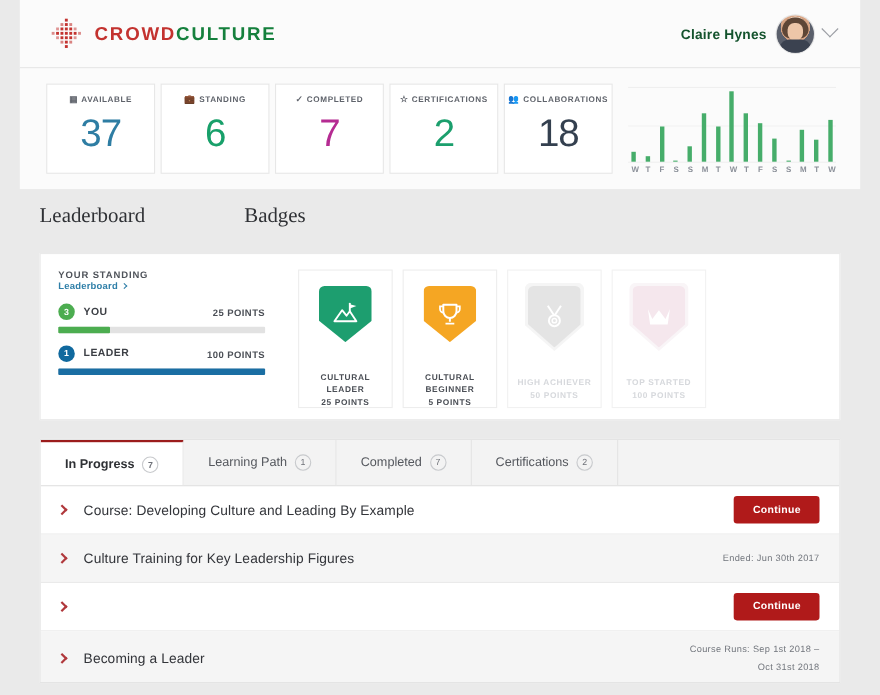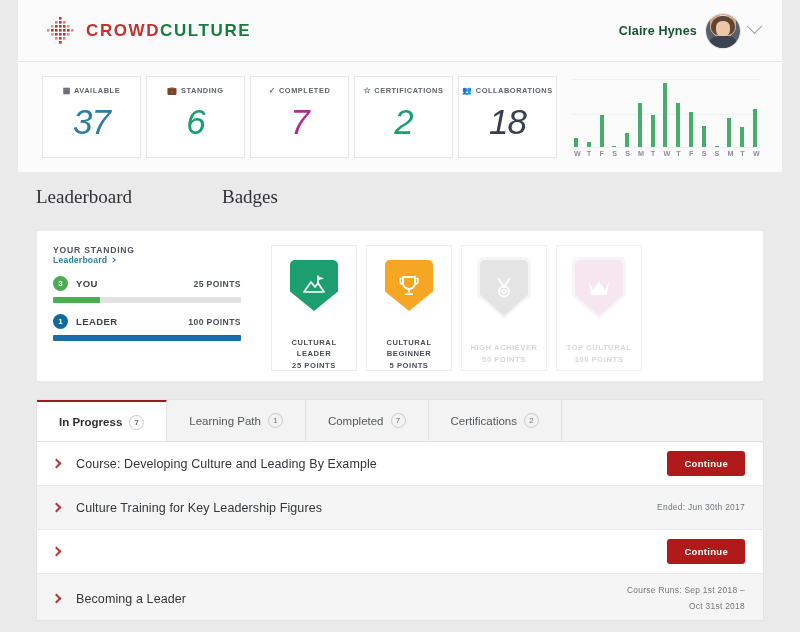--- a/index.html
+++ b/index.html
@@ -57,21 +57,21 @@
   .stat-card {
     width: 99px; height: 82px; background: #fff; border: 1px solid #e7e7e7;
     display: flex; flex-direction: column; align-items: center; justify-content: flex-start;
     padding-top: 9px;
   }
   .stat-label {
     font-size: 7.4px; letter-spacing: .55px; color: #5f636b; font-weight: bold;
     display: flex; align-items: center; gap: 3px; white-space: nowrap;
   }
   .stat-ico { font-size: 8px; line-height: 1; color: #60646c; }
-  .stat-value { font-size: 35px; font-weight: 300; line-height: 1; margin-top: 9px; letter-spacing: -1px; font-style: italic; }
+  .stat-value { font-size: 35px; font-weight: 300; line-height: 1; margin-top: 9px; letter-spacing: -1px; }
   .v-blue { color: #2e7da3; }
   .v-green { color: #18a06a; }
   .v-magenta { color: #b52b92; }
   .v-green2 { color: #1b9f6d; }
   .v-navy { color: #34404f; }
 
   .activity {
     flex: 1; height: 82px; margin-left: 9px; position: relative;
     display: flex; flex-direction: column;
   }
@@ -431,21 +431,21 @@
 
       <div class="badge-card badge-locked">
         <div class="shield">
           <div class="rim" style="background:#f8f2f5"></div>
           <div class="plate" style="background:#f2dfe8"></div>
           <svg width="26" height="22" viewBox="0 0 26 22">
             <path d="M3 4 L7 13 L13 5 L19 13 L23 4 L21 18 H5 Z" fill="#fff"></path>
           </svg>
         </div>
         <div class="badge-name">
-          <span>TOP CULTURAL</span>
+          <span>TOP STARTED</span>
         </div>
         <div class="badge-pts">100 POINTS</div>
       </div>
 
 
     </div>
   </div>
 
   <div class="list-card">
     <div class="tabs">

